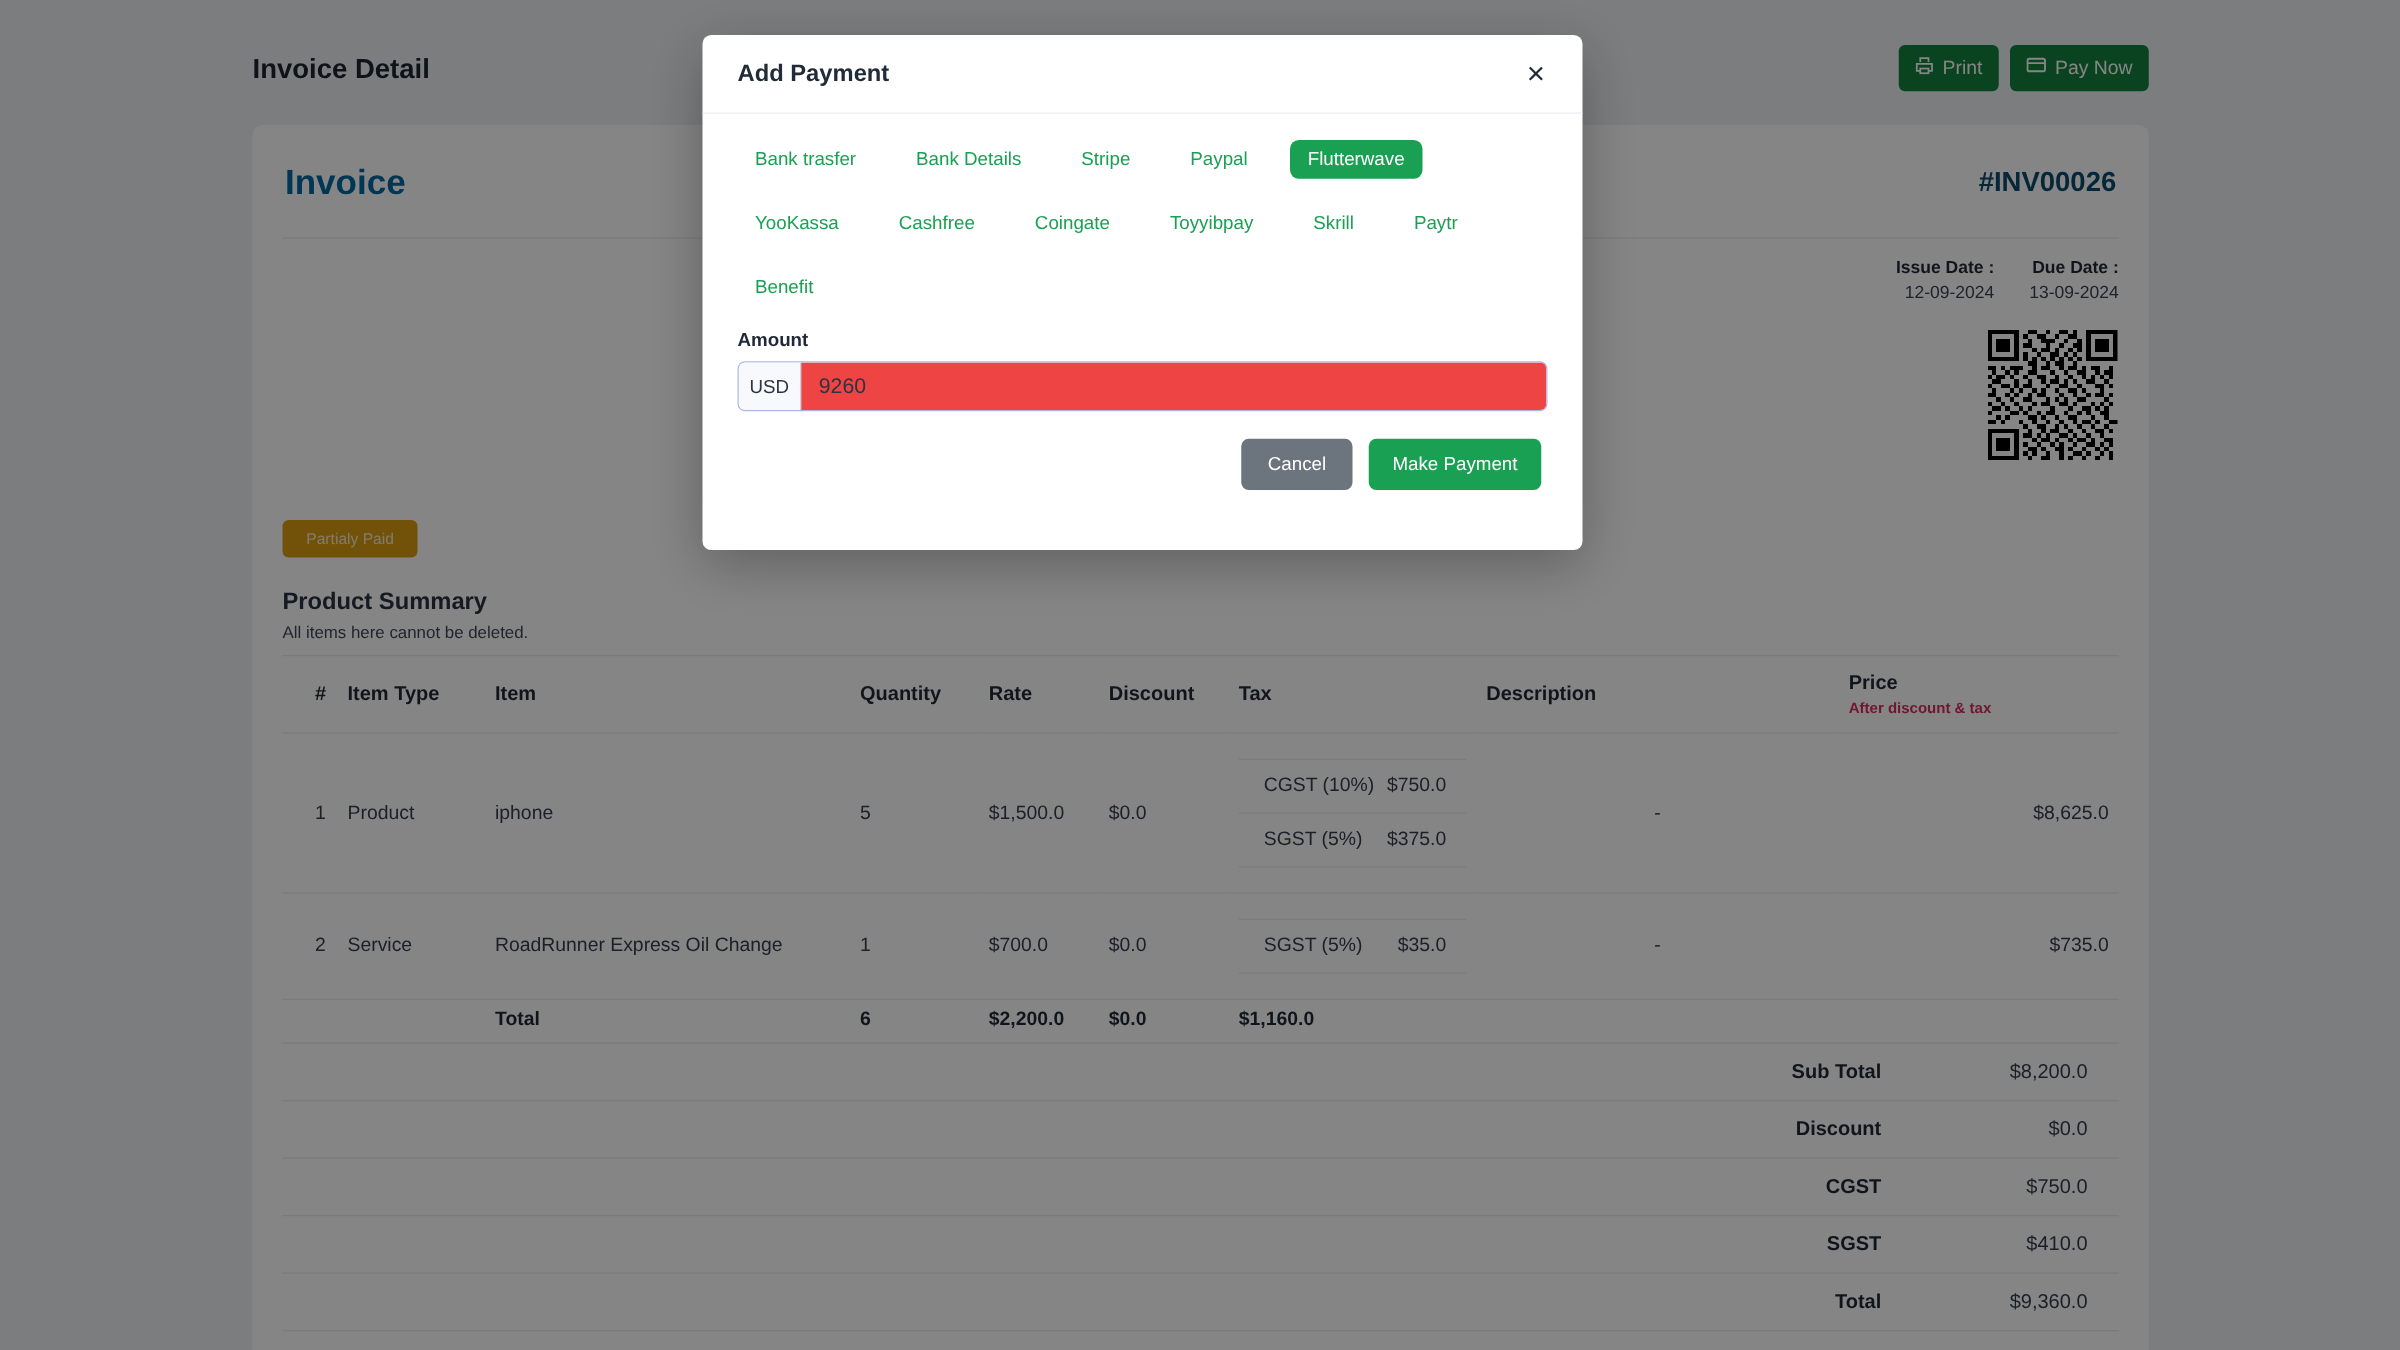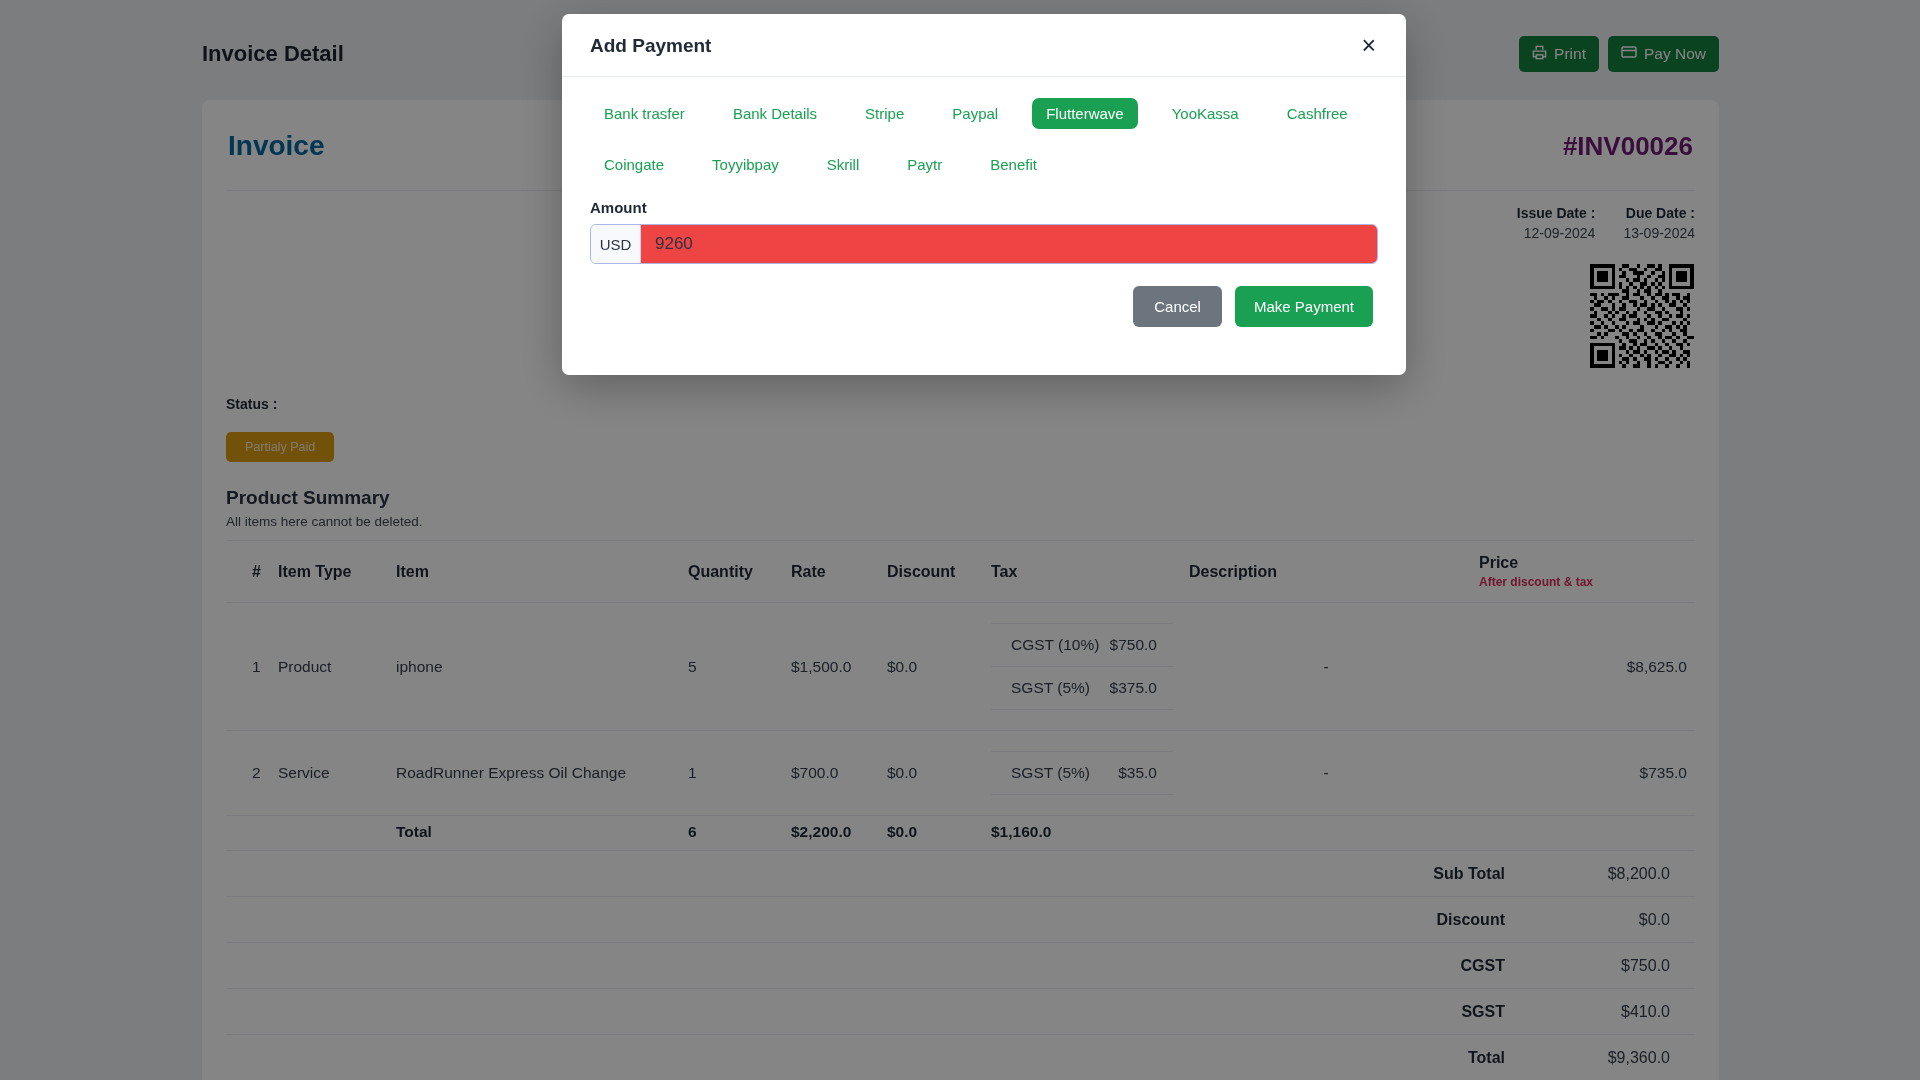--- a/index.html
+++ b/index.html
@@ -18,21 +18,21 @@
   .btn-green { background:#15803d; color:#fff; border:none; border-radius:5px;
     font-size:15.5px; padding:8px 13px; display:inline-flex; align-items:center; gap:7px;
     font-family:inherit; cursor:pointer; }
 
   .card { position:absolute; left:202px; right:201px; top:100px; height:1300px;
     background:#fff; border-radius:8px; padding:30px 24px 0; }
 
   .inv-head { display:flex; justify-content:space-between; align-items:center;
     padding:0 2px 28px; border-bottom:1px solid #e9ecf1; }
   .inv-title { font-size:28px; font-weight:600; margin:0; color:#0369a1; }
-  .inv-number { font-size:26px; font-weight:700; color:#701a75;margin-left:12px; }
+  .inv-number { font-size:22px; font-weight:700; color:#0c4a6e;margin-left:12px; }
 
   .dates { display:flex; justify-content:flex-end; gap:28px; margin-top:14px; text-align:right; }
   .date-label { font-size:14px; font-weight:700; color:#1f2937; }
   .date-value { font-size:14px; color:#3b4453; margin-top:4px; }
 
   .qr-row { display:flex; justify-content:flex-end; margin-top:23px; padding-right:1px; }
   .qr { width:104px; height:104px; }
 
   .status-block { margin-top:28px; }
   .status-label { font-size:14px; font-weight:700; }
@@ -63,21 +63,21 @@
   tr.total-row td { font-weight:700; color:#1f2937; padding:7px 8px 9px; }
 
   .sum-row { display:flex; justify-content:flex-end; align-items:center; height:46px;
     border-bottom:1px solid #e9ecf1; font-size:16px; }
   .sum-label { font-weight:700; color:#1f2937; padding-right:25px;text-align:center; }
   .sum-value { width:165px; text-align:right; padding-right:25px; color:#343e4e; }
 
   
   .backdrop { position:fixed; left:0; top:0; width:1920px; height:1080px;
     background:rgba(0,0,0,.48); z-index:10; }
-  .modal { position:fixed; left:562px; top:14px; width:844px; z-index:20;
+  .modal { position:fixed; left:562px; top:28px; width:704px; z-index:20;
     background:#fff; border-radius:7px; box-shadow:0 12px 45px rgba(0,0,0,.28); }
   .modal-header { display:flex; justify-content:space-between; align-items:center;
     padding:19px 28px 18px; border-bottom:1px solid #e9ecf1; }
   .modal-title { font-size:19px; font-weight:600; color:#222b38; }
   .modal-close { font-size:25px; line-height:1; color:#1f2937; background:none; border:none;
     cursor:pointer; padding:0 2px; font-family:inherit; }
   .tabs { padding:21px 28px 0; display:flex; flex-wrap:wrap; column-gap:5px; row-gap:5px;gap:20px; }
   .tab { color:#1aa053; font-size:15px; padding:7px 14px; border-radius:7px;
     background:transparent; border:none; font-family:inherit; cursor:pointer; }
   .tab.active { background:#1aa053; color:#fff; }
@@ -152,21 +152,20 @@
           <rect x="2" y="24" width="3" height="3"></rect>
         <path d="M9 0h2v1H9zM13 0h1v1h-1zM16 0h2v1h-2zM19 0h1v1h-1zM8 1h1v1H8zM11 1h2v1h-2zM15 1h1v1h-1zM18 1h2v1h-2zM9 2h1v1H9zM12 2h3v1h-3zM17 2h1v1h-1zM20 2h1v1h-1zM8 3h2v1H8zM13 3h1v1h-1zM16 3h1v1h-1zM19 3h2v1h-2zM10 4h1v1h-1zM12 4h2v1h-2zM15 4h1v1h-1zM18 4h1v1h-1zM20 4h1v1h-1zM8 5h1v1H8zM11 5h1v1h-1zM14 5h2v1h-2zM17 5h1v1h-1zM19 5h1v1h-1zM8 6h1v1H8zM10 6h1v1h-1zM12 6h1v1h-1zM14 6h1v1h-1zM16 6h1v1h-1zM18 6h1v1h-1zM20 6h1v1h-1zM9 7h2v1H9zM13 7h1v1h-1zM15 7h2v1h-2zM19 7h1v1h-1z"></path>
         <path d="M0 8h2v1H0zM3 8h1v1H3zM5 8h3v1H5zM10 8h1v1h-1zM12 8h2v1h-2zM16 8h1v1h-1zM18 8h2v1h-2zM21 8h1v1h-1zM23 8h2v1h-2zM27 8h1v1h-1zM1 9h1v1H1zM4 9h1v1H4zM6 9h1v1H6zM9 9h2v1H9zM14 9h1v1h-1zM17 9h1v1h-1zM20 9h2v1h-2zM24 9h1v1h-1zM26 9h2v1h-2zM0 10h1v1H0zM2 10h2v1H2zM5 10h1v1H5zM8 10h1v1H8zM11 10h2v1h-2zM15 10h1v1h-1zM18 10h1v1h-1zM21 10h1v1h-1zM23 10h1v1h-1zM25 10h1v1h-1zM27 10h1v1h-1zM1 11h2v1H1zM6 11h1v1H6zM9 11h1v1H9zM12 11h1v1h-1zM14 11h2v1h-2zM17 11h1v1h-1zM19 11h1v1h-1zM22 11h2v1h-2zM26 11h1v1h-1zM0 12h1v1H0zM3 12h2v1H3zM6 12h1v1H6zM8 12h2v1H8zM13 12h1v1h-1zM16 12h2v1h-2zM20 12h1v1h-1zM24 12h2v1h-2zM27 12h1v1h-1zM1 13h1v1H1zM5 13h1v1H5zM7 13h1v1H7zM10 13h1v1h-1zM12 13h1v1h-1zM15 13h1v1h-1zM18 13h2v1h-2zM21 13h1v1h-1zM25 13h1v1h-1zM0 14h2v1H0zM4 14h1v1H4zM6 14h1v1H6zM9 14h1v1H9zM11 14h2v1h-2zM16 14h1v1h-1zM19 14h1v1h-1zM22 14h1v1h-1zM24 14h2v1h-2zM27 14h1v1h-1z"></path>
         <path d="M2 15h1v1H2zM5 15h1v1H5zM8 15h2v1H8zM13 15h1v1h-1zM15 15h1v1h-1zM17 15h1v1h-1zM20 15h2v1h-2zM26 15h1v1h-1zM0 16h1v1H0zM3 16h1v1H3zM6 16h1v1H6zM10 16h1v1h-1zM12 16h2v1h-2zM16 16h2v1h-2zM19 16h1v1h-1zM23 16h1v1h-1zM25 16h1v1h-1zM27 16h1v1h-1zM1 17h2v1H1zM4 17h1v1H4zM7 17h1v1H7zM9 17h1v1H9zM14 17h1v1h-1zM18 17h1v1h-1zM21 17h2v1h-2zM24 17h1v1h-1zM26 17h1v1h-1zM0 18h1v1H0zM5 18h2v1H5zM8 18h1v1H8zM11 18h1v1h-1zM13 18h2v1h-2zM17 18h1v1h-1zM20 18h1v1h-1zM22 18h1v1h-1zM25 18h2v1h-2zM2 19h1v1H2zM4 19h1v1H4zM9 19h2v1H9zM12 19h1v1h-1zM15 19h1v1h-1zM18 19h2v1h-2zM23 19h1v1h-1zM26 19h1v1h-1zM0 20h2v1H0zM3 20h1v1H3zM7 20h1v1H7zM10 20h1v1h-1zM13 20h1v1h-1zM16 20h1v1h-1zM19 20h1v1h-1zM21 20h2v1h-2zM24 20h1v1h-1zM27 20h2v1h-2z"></path>
         <path d="M8 21h1v1H8zM11 21h2v1h-2zM15 21h1v1h-1zM17 21h1v1h-1zM20 21h1v1h-1zM23 21h1v1h-1zM26 21h1v1h-1zM9 22h1v1H9zM12 22h1v1h-1zM14 22h2v1h-2zM18 22h1v1h-1zM21 22h1v1h-1zM24 22h2v1h-2zM27 22h1v1h-1zM8 23h2v1H8zM11 23h1v1h-1zM13 23h1v1h-1zM16 23h2v1h-2zM19 23h1v1h-1zM22 23h1v1h-1zM25 23h1v1h-1zM10 24h1v1h-1zM12 24h2v1h-2zM15 24h1v1h-1zM18 24h1v1h-1zM20 24h2v1h-2zM23 24h1v1h-1zM26 24h2v1h-2zM8 25h1v1H8zM11 25h1v1h-1zM14 25h1v1h-1zM16 25h1v1h-1zM19 25h1v1h-1zM22 25h2v1h-2zM25 25h1v1h-1zM27 25h1v1h-1zM9 26h2v1H9zM12 26h1v1h-1zM15 26h2v1h-2zM18 26h1v1h-1zM21 26h1v1h-1zM24 26h1v1h-1zM26 26h1v1h-1zM8 27h1v1H8zM10 27h1v1h-1zM13 27h1v1h-1zM16 27h1v1h-1zM19 27h2v1h-2zM22 27h1v1h-1zM25 27h1v1h-1zM27 27h1v1h-1zM9 28h1v1H9zM12 28h2v1h-2zM16 28h1v1h-1zM18 28h1v1h-1zM21 28h1v1h-1zM24 28h1v1h-1zM27 28h1v1h-1z"></path>
       </g>
     </svg>
   </div>
 
   <div class="status-block">
-    <div class="status-label">Status :</div>
     <span class="badge-warning">Partialy Paid</span>
   </div>
 
   <div class="ps-head">
     <div class="ps-title">Product Summary</div>
     <div class="ps-note">All items here cannot be deleted.</div>
   </div>
 
   <table class="items">
     <colgroup>

